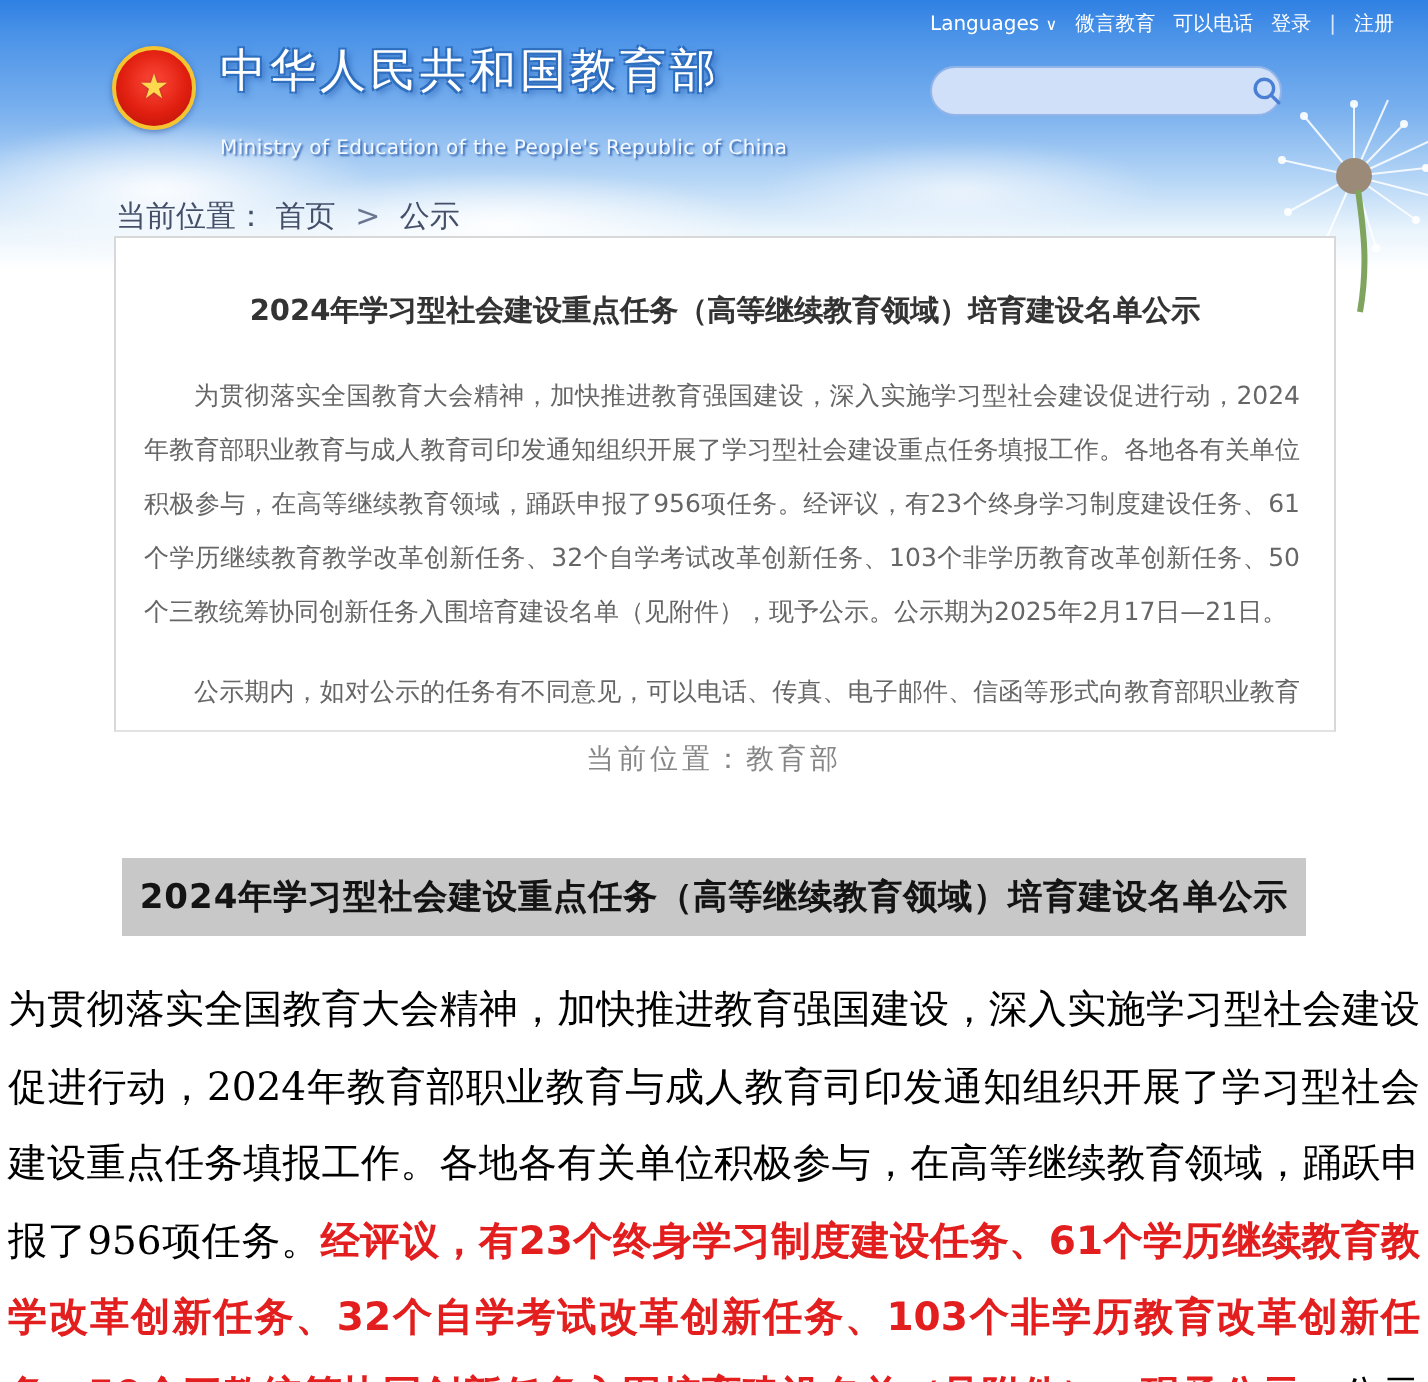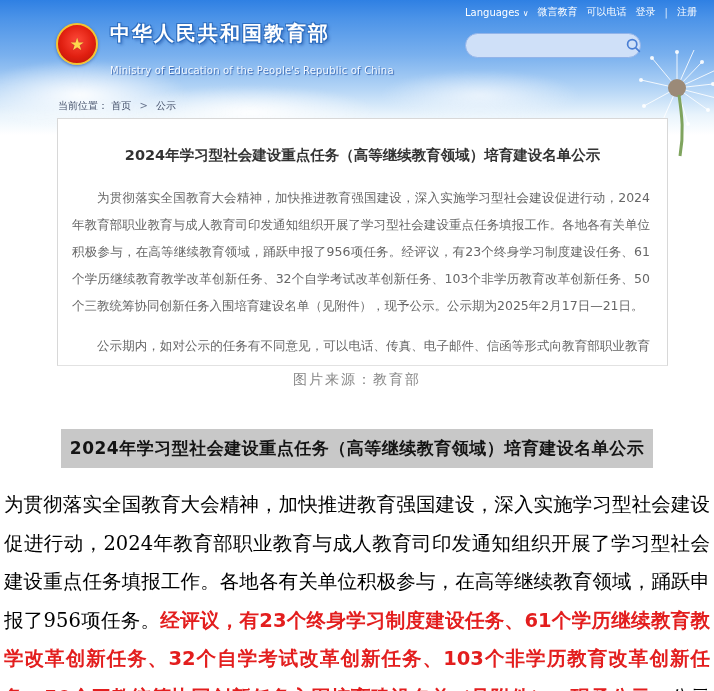--- a/index.html
+++ b/index.html
@@ -23,37 +23,37 @@
   .topnav .caret { font-size:8px; }
   .topnav .div { cursor:default; opacity:.8; }
 
   .brand { position:absolute; left:56px; top:20px; display:flex; align-items:flex-start; }
   .emblem { width:42px; height:42px; border-radius:50%; margin-top:3px;
     background:radial-gradient(circle at 50% 42%, #ff4a3a 0%, #e01f10 55%, #b01208 100%);
     border:2px solid #f5c431; display:flex; align-items:center; justify-content:center;
     box-shadow:0 1px 3px rgba(20,60,140,.5); }
   .emblem .star { color:#ffd84d; font-size:17px; line-height:1; text-shadow:0 0 2px #a33; }
   .brand-text { margin-left:12px; }
-  .brand-cn { font-size:20px; font-weight:bold; color:#ffffff; letter-spacing:2px;
+  .brand-cn { font-size:23px; font-weight:normal; color:#ffffff; letter-spacing:2px;
     text-shadow:-1px -1px 0 #2f6fc0, 1px -1px 0 #2f6fc0, -1px 1px 0 #2f6fc0,
       1px 1px 0 #2f6fc0, 2px 2px 3px rgba(25,75,160,.65); }
   .brand-en { margin-top:18px; font-size:10px; color:#f2f8ff;
     text-shadow:1px 1px 1px rgba(25,75,160,.8); letter-spacing:.2px; }
 
   .search { position:absolute; left:465px; top:33px; width:176px; height:25px;
     border-radius:13px; background:#cfe0f8; border:1px solid #93b4e9;
     display:flex; align-items:center; }
   .search input { flex:1; height:100%; border:none; outline:none; background:transparent;
     padding:0 6px 0 12px; font-size:11px; color:#335; }
   .search .mag { width:22px; height:22px; margin-right:4px; display:flex;
     align-items:center; justify-content:center; cursor:pointer; }
 
   .dandelion { position:absolute; right:-8px; top:38px; }
 
-  .crumb { position:absolute; left:58px; top:99px; font-size:10px; color:#44506a; }
+  .crumb { position:absolute; left:58px; top:99px; font-size:15px; color:#44506a; }
   .crumb a { color:#44506a; text-decoration:none; cursor:pointer; }
   .crumb .sep { margin:0 5px; color:#6a7690; }
 
   .panel { position:absolute; left:57px; top:118px; width:611px; height:248px;
     background:#ffffff; border:1px solid #d8d8d8; border-bottom-color:#e2e2e2; }
   .panel-title { margin-top:27px; text-align:center; font-size:14.5px;
     font-weight:bold; color:#333333; }
   .panel p { margin:19px 17px 0 14px; font-size:12.5px; color:#666666;
     line-height:27px; text-align:justify; text-indent:2em; }
   .panel p + p { margin-top:13px; }
@@ -148,21 +148,21 @@
     <a>公示</a>
   </div>
 
   <div class="panel">
     <div class="panel-title">2024年学习型社会建设重点任务（高等继续教育领域）培育建设名单公示</div>
     <p>为贯彻落实全国教育大会精神，加快推进教育强国建设，深入实施学习型社会建设促进行动，2024年教育部职业教育与成人教育司印发通知组织开展了学习型社会建设重点任务填报工作。各地各有关单位积极参与，在高等继续教育领域，踊跃申报了956项任务。经评议，有23个终身学习制度建设任务、61个学历继续教育教学改革创新任务、32个自学考试改革创新任务、103个非学历教育改革创新任务、50个三教统筹协同创新任务入围培育建设名单（见附件），现予公示。公示期为2025年2月17日—21日。</p>
     <p>公示期内，如对公示的任务有不同意见，可以电话、传真、电子邮件、信函等形式向教育部职业教育与成人教育司反映情况（信函以到达日邮戳为准）。反映情况须客观真实，以单位名义反映情况的材料需加盖单位公章，以个人名义反映情况的材料应署实名并提供有效联系方式。</p>
   </div>
 </div>
 
-<div class="caption">图片来源：教育部</div>
+<div class="caption">当前位置：教育部</div>
 
 <div class="headline">
   <span>2024年学习型社会建设重点任务（高等继续教育领域）培育建设名单公示</span>
 </div>
 
 <div class="article">
   <span>为贯彻落实全国教育大会精神，加快推进教育强国建设，深入实施学习型社会建设促进行动，2024年教育部职业教育与成人教育司印发通知组织开展了学习型社会建设重点任务填报工作。各地各有关单位积极参与，在高等继续教育领域，踊跃申报了956项任务。</span><span class="red">经评议，有23个终身学习制度建设任务、61个学历继续教育教学改革创新任务、32个自学考试改革创新任务、103个非学历教育改革创新任务、50个三教统筹协同创新任务入围培育建设名单（见附件），现予公示。</span><span>公示期为2025年2月17日—21日。</span>
 </div>
 
 </body></html>

